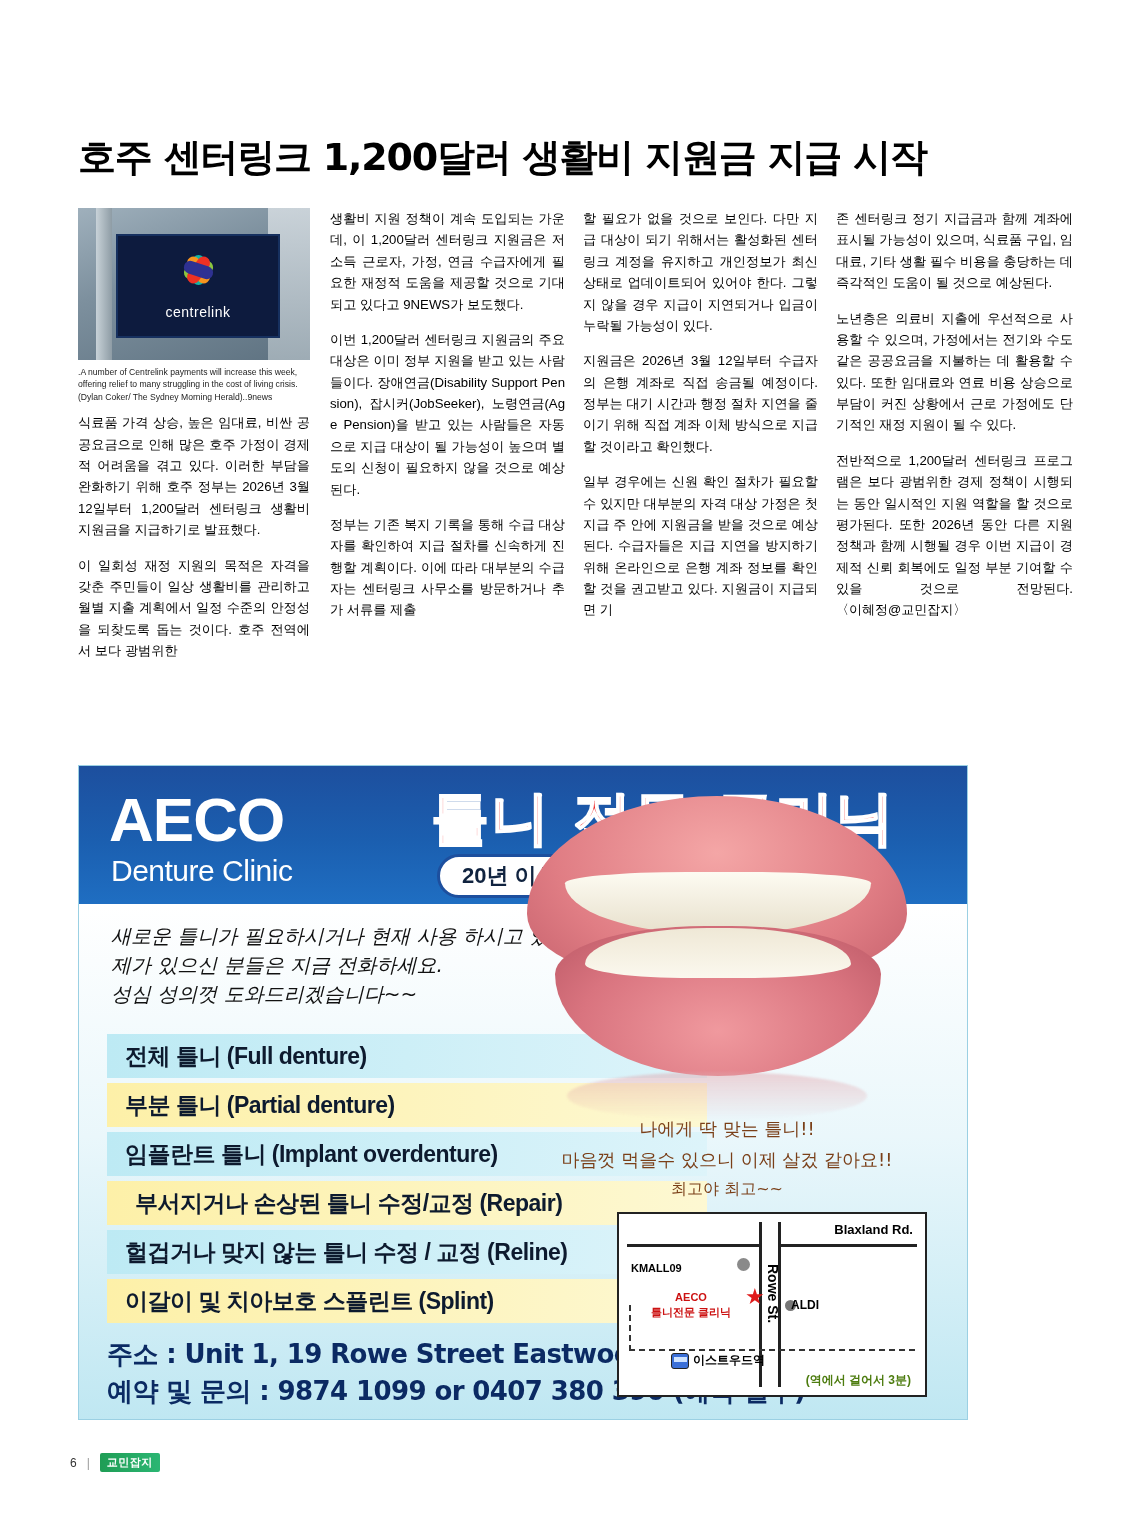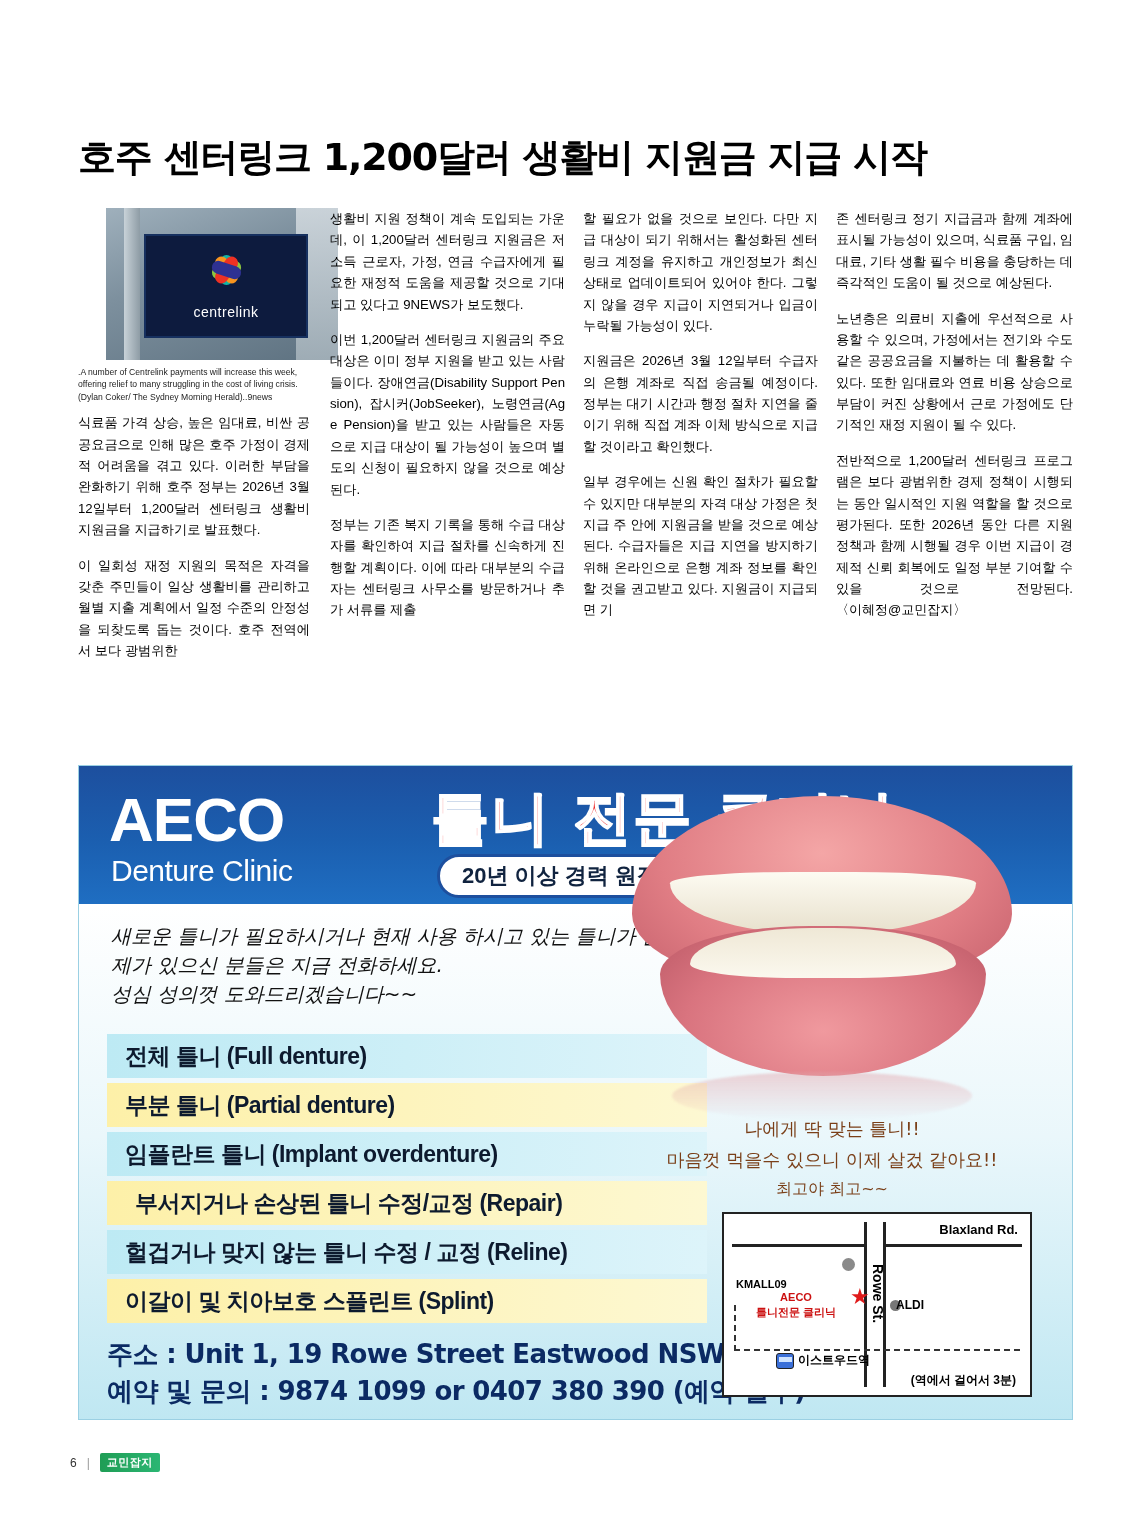--- a/index.html
+++ b/index.html
@@ -62,21 +62,20 @@
   .col-2 { left: 330px; width: 235px; }
   .col-3 { left: 583px; width: 235px; }
   .col-4 { left: 836px; width: 237px; }
 
   
   .photo {
     width: 232px; height: 152px;
     background: linear-gradient(160deg,#9fb0bc 0%, #7d909e 40%, #5d7180 100%);
     position: relative; overflow: hidden;
     margin-bottom: 6px;
-    margin-left: 28px;
   }
   .photo .pole {
     position: absolute; left: 18px; top: 0; width: 16px; height: 152px;
     background: linear-gradient(90deg,#c8d2d8,#8e9ca5);
   }
   .photo .sign {
     position: absolute; left: 38px; top: 26px; width: 164px; height: 104px;
     background: #0d1b3e;
     border: 2px solid #16305f;
   }
@@ -102,21 +101,21 @@
     font-family: "Liberation Sans", sans-serif;
   }
 
   .src-tag {
     font-size: 13px; white-space: nowrap;
   }
 
   
   .ad {
     position: absolute; left: 78px; top: 765px;
-    width: 995px; height: 655px;
+    width: 890px; height: 655px;
     background: #ffffff;
     border: 1px solid #9bd0e3;
     overflow: hidden;
   }
   .ad-top {
     position: absolute; left: 0; top: 0; width: 995px; height: 138px;
     background: linear-gradient(180deg,#1d4f9e 0%, #1b5fb0 55%, #1f6ec2 100%);
   }
   .ad-body {
     position: absolute; left: 0; top: 138px; width: 995px; height: 517px;
@@ -228,21 +227,21 @@
     background: #fff; border-left: 3px solid #222; border-right: 3px solid #222;
   }
   .map .rd-v span {
     position: absolute; left: 3px; top: 42px; width: 16px;
     writing-mode: vertical-rl; font-size: 14px; font-weight: bold;
   }
   .map .blaxland {
     position: absolute; right: 12px; top: 8px; font-size: 13px; font-weight: bold;
   }
   .map .kmall {
-    position: absolute; left: 12px; top: 48px; font-size: 11px; font-weight: bold; margin-top: 16px;
+    position: absolute; left: 12px; top: 48px; font-size: 11px; font-weight: bold;
   }
   .map .dot1 {
     position: absolute; left: 118px; top: 44px; width: 13px; height: 13px;
     background: #8a8a8a; border-radius: 50%;
   }
   .map .aeco-lbl {
     position: absolute; left: 22px; top: 76px; font-size: 11px; font-weight: bold;
     color: #cc1111; text-align: center; line-height: 1.35; width: 100px;
   }
   .map .star-red {
@@ -269,21 +268,21 @@
   }
   .map .station-icon {
     width: 18px; height: 16px; background: #3a6fd8; border: 1px solid #222;
     border-radius: 3px; position: relative;
   }
   .map .station-icon::after {
     content:""; position:absolute; left:2px; top:3px; width:13px; height:5px; background:#cfe3ff;
   }
   .map .walk {
     position: absolute; right: 14px; bottom: 6px; font-size: 12px; font-weight: bold;
-    color: #000000;
+    color: #4d7c0f;
   }
 
   
   .footer {
     position: absolute; left: 70px; bottom: 58px; display: flex; align-items: center; gap: 10px;
   }
   .footer .pg { font-size: 12px; color: #333; }
   .footer .sep { color:#999; font-size: 12px;}
   .footer .logo {
     background: linear-gradient(90deg,#1f9d55,#2bb673);

